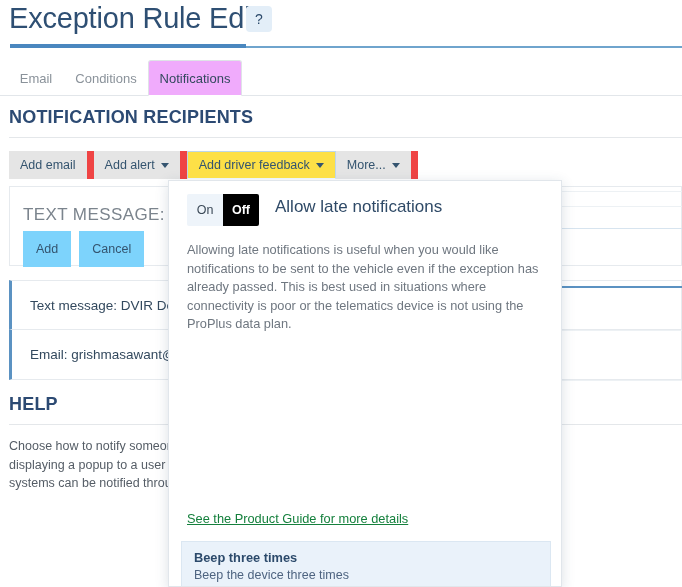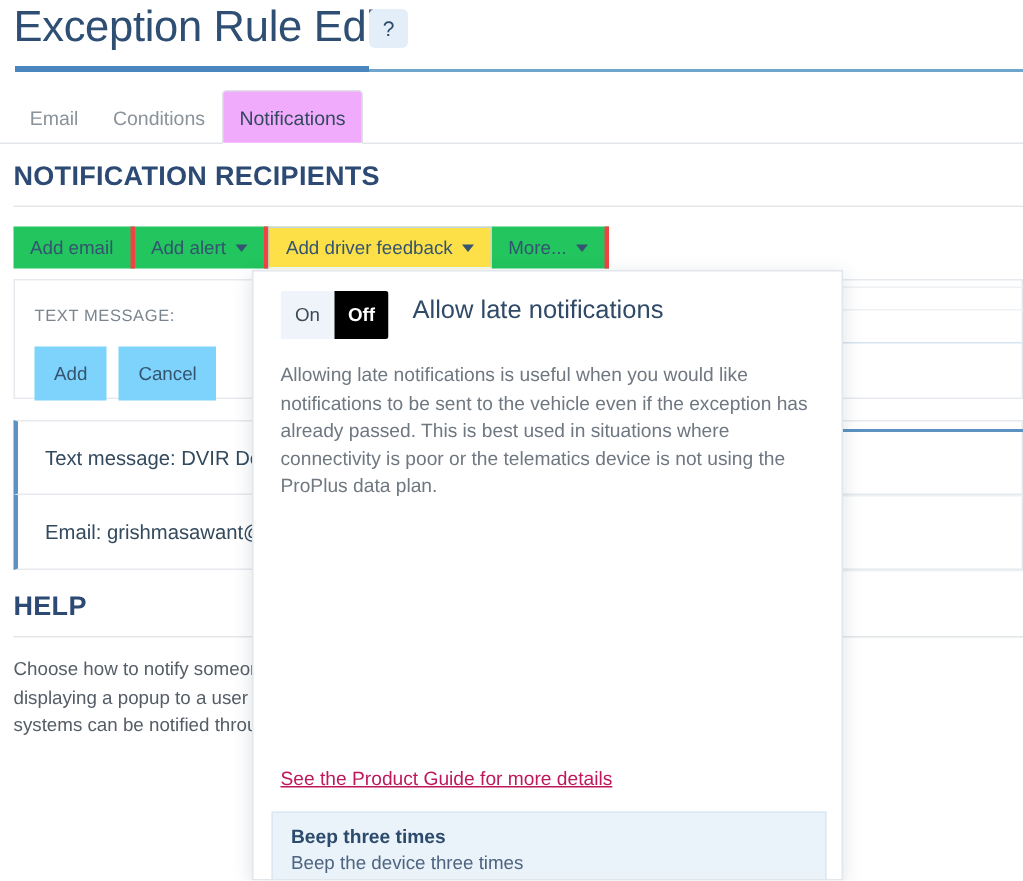--- a/index.html
+++ b/index.html
@@ -73,22 +73,22 @@
     position: absolute; left: 9px; height: 1px; background: #e4e7ea;
   }
   #recipients-rule { top: 137px; width: 673px; }
 
   
   .toolbar {
     position: absolute; left: 9px; top: 151px; height: 28px;
     display: flex; align-items: stretch;
   }
   .tb-btn {
-    background: #22c55e;
-    border-right: 3px solid #ef4444;
+    background: #e5e5e5;
+    border-right: 7px solid #ef4444;
     display: flex; align-items: center; gap: 6px;
     padding: 0 11px;
     font-size: 12.5px; color: #34546f;
     cursor: pointer; white-space: nowrap;
   }
   .tb-btn.active {
     background: #fde047;
     border: 1px solid #bcd6ea;
     border-bottom-color: #eaf4fc;
     position: relative; z-index: 60;
@@ -101,21 +101,21 @@
     display: inline-block;
   }
 
   
   .form-panel {
     position: absolute; left: 9px; top: 186px; width: 673px; height: 80px;
     border: 1px solid #e6eaee; background: #ffffff;
   }
   .field-label {
     position: absolute; left: 13px; top: 18px;
-    font-size: 11px; color: #7b848d; letter-spacing: 0.4px;
+    font-size: 17px; color: #7b848d; letter-spacing: 0.4px;
   }
   .form-actions {
     position: absolute; left: 13px; top: 44px; display: flex; gap: 8px;
   }
   .sm-btn {
     background: #7dd3fc; color: #34546f;
     font-size: 12.5px; padding: 11px 13px; cursor: pointer;
   }
 
   
@@ -161,21 +161,21 @@
   .popup-title {
     position: absolute; left: 106px; top: 16px;
     font-size: 17px; color: #2f4a67;
   }
   .popup-desc {
     position: absolute; left: 18px; top: 60px; width: 356px;
     font-size: 12.8px; line-height: 18.5px; color: #6f7780;
   }
   .popup-link {
     position: absolute; left: 18px; top: 330px;
-    font-size: 12.8px; color: #be185d;
+    font-size: 12.8px; color: #15803d;
     text-decoration: underline; cursor: pointer;
   }
   .options { position: absolute; left: 12px; top: 360px; width: 370px; }
   .option-item {
     background: #eaf2fa; border: 1px solid #dbe7f2;
     margin-bottom: 6px; padding: 8px 12px 9px 12px;
     cursor: pointer;
   }
   .option-title {
     font-size: 12.8px; font-weight: bold; color: #2c4a6b; margin-bottom: 3px;

